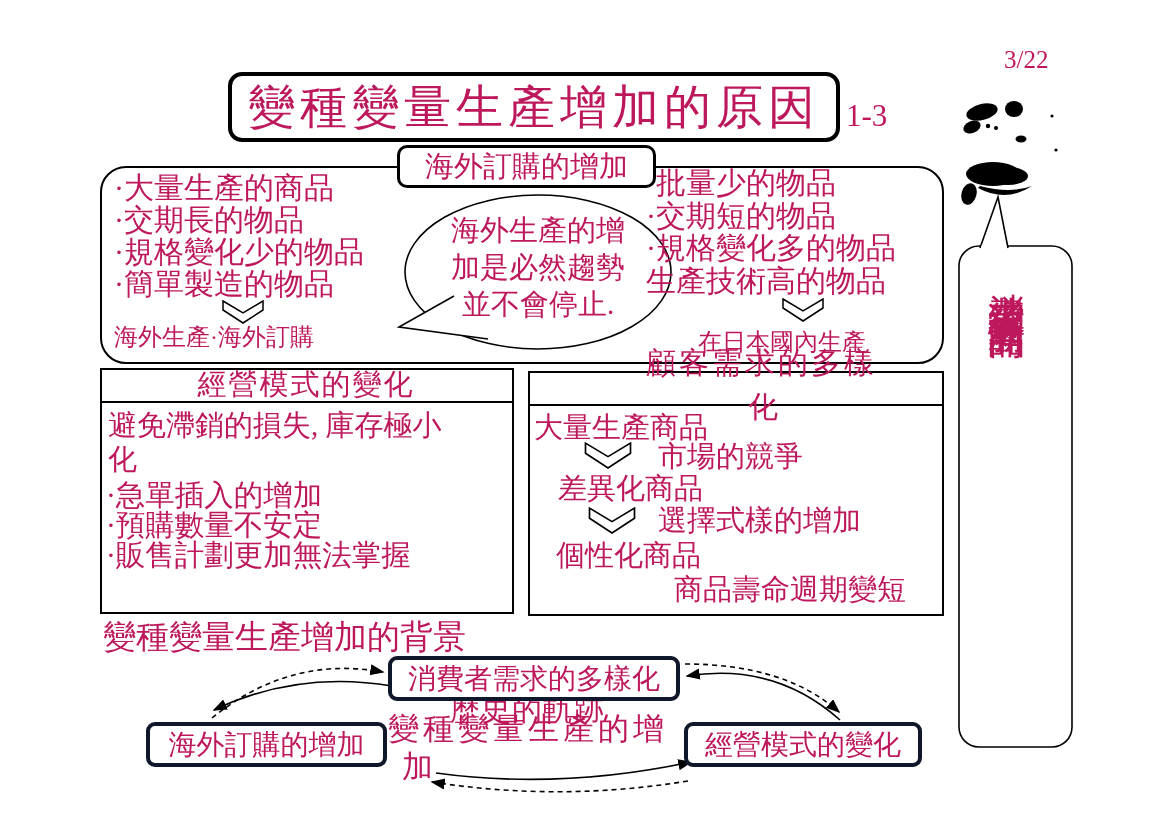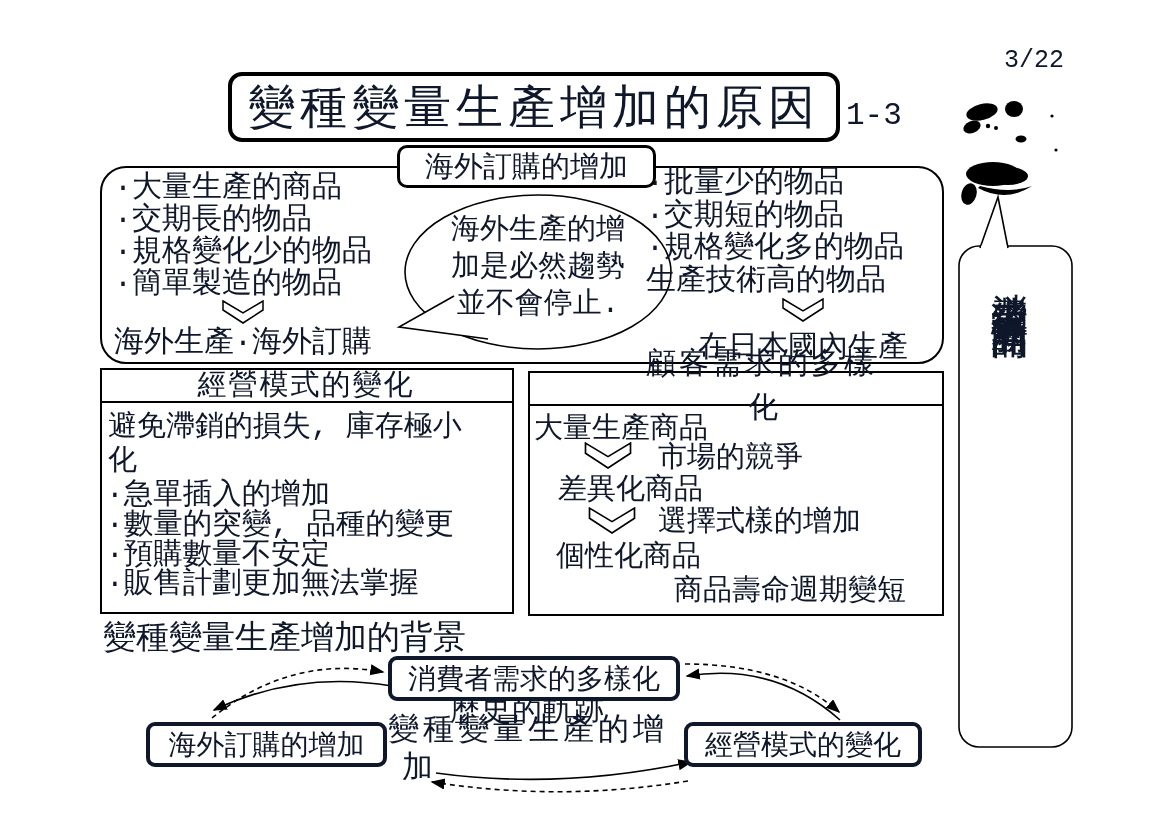--- a/index.html
+++ b/index.html
@@ -1,33 +1,33 @@
 <!DOCTYPE html>
 <html><head>
 <meta charset="utf-8">
 <style>
   html,body{margin:0;padding:0;background:#fff;}
-  .slide{position:relative;width:1169px;height:827px;background:#fff;color:#0f172a;
-         font-family:Liberation Mono, monospace;overflow:hidden;}
+  .slide{position:relative;width:1169px;height:827px;background:#fff;color:#be185d;
+         font-family:Liberation Serif, serif;overflow:hidden;}
   .abs{position:absolute;}
   .flexc{display:flex;align-items:center;justify-content:center;}
 
   .title-box{left:228px;top:72px;width:604px;height:62px;border:4px solid #000;
              border-radius:14px;font-size:47px;letter-spacing:5px;white-space:nowrap;}
   .slide-index{left:846px;top:98px;font-size:31px;}
   .page-num{left:1004px;top:46px;font-size:25px;}
 
   .big-box{left:100px;top:166px;width:840px;height:194px;border:2px solid #000;border-radius:26px;}
   .label-box{left:397px;top:145px;width:253px;height:37px;border:3px solid #000;border-radius:10px;
              background:#fff;font-size:29px;z-index:4;white-space:nowrap;}
 
   .list{font-size:30px;line-height:32px;white-space:nowrap;}
   .left-list{left:114px;top:172px;}
   .right-list{left:646px;top:167px;line-height:32.5px;}
-  .concl{font-size:30px;white-space:nowrap;}
+  .concl{font-size:24px;white-space:nowrap;}
 
   .bubble-text{left:413px;top:212px;width:250px;text-align:center;font-size:29px;line-height:37px;z-index:3;}
 
   .mid-box{border:2px solid #000;background:transparent;}
   .mid-left{left:100px;top:368px;width:410px;height:242px;}
   .mid-right{left:528px;top:371px;width:412px;height:241px;}
   .mid-left-header{left:100px;top:368px;width:412px;height:33px;border-bottom:2px solid #000;
                    font-size:29px;letter-spacing:2px;white-space:nowrap;}
   .hline{left:528px;top:404px;width:414px;height:2px;background:#000;}
 
@@ -121,21 +121,20 @@
     <polygon points="1,1 21,13 41,1 41,10 21,23 1,10" fill="#fff" stroke="#000" stroke-width="1.5"></polygon>
   </svg>
   <div class="abs concl" style="left:698px;top:326px;">在日本國內生產</div>
 
   <div class="abs mid-box mid-left"></div>
   <div class="abs mid-left-header flexc">經營模式的變化</div>
   <div class="abs t29" style="left:108px;top:406px;">避免滯銷的損失, 庫存極小</div>
   <div class="abs t29" style="left:108px;top:440px;">化</div>
   <div class="abs bullets">
     <div>·急單插入的增加</div>
-    <div>·數量的突變, 品種的變更</div>
     <div>·預購數量不安定</div>
     <div>·販售計劃更加無法掌握</div>
   </div>
 
   <div class="abs mid-box mid-right"></div>
   <div class="abs hline"></div>
   <div class="abs cust-title1">顧客需求的多樣</div>
   <div class="abs cust-title2">化</div>
   <div class="abs t29" style="left:534px;top:408px;">大量生產商品</div>
   <svg class="abs" style="left:584px;top:442px;" width="48" height="27" viewBox="0 0 42 24">

